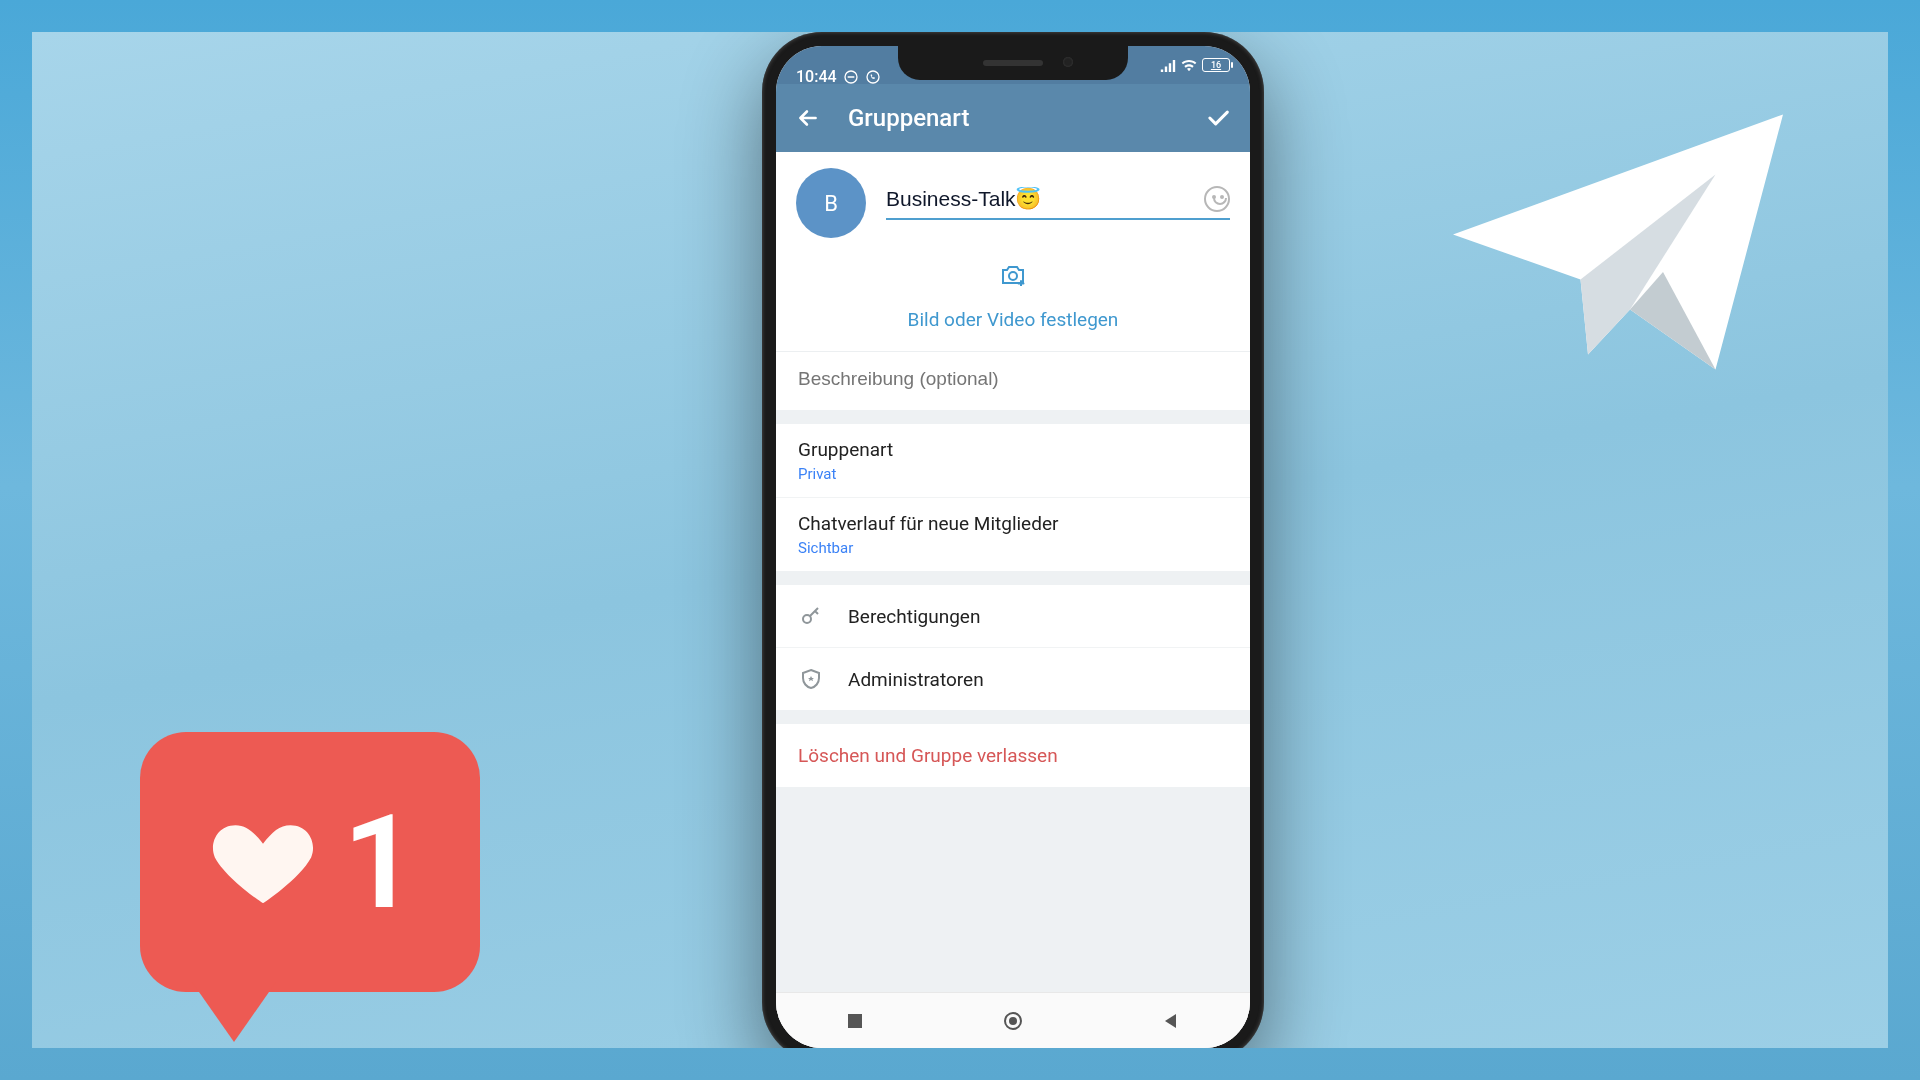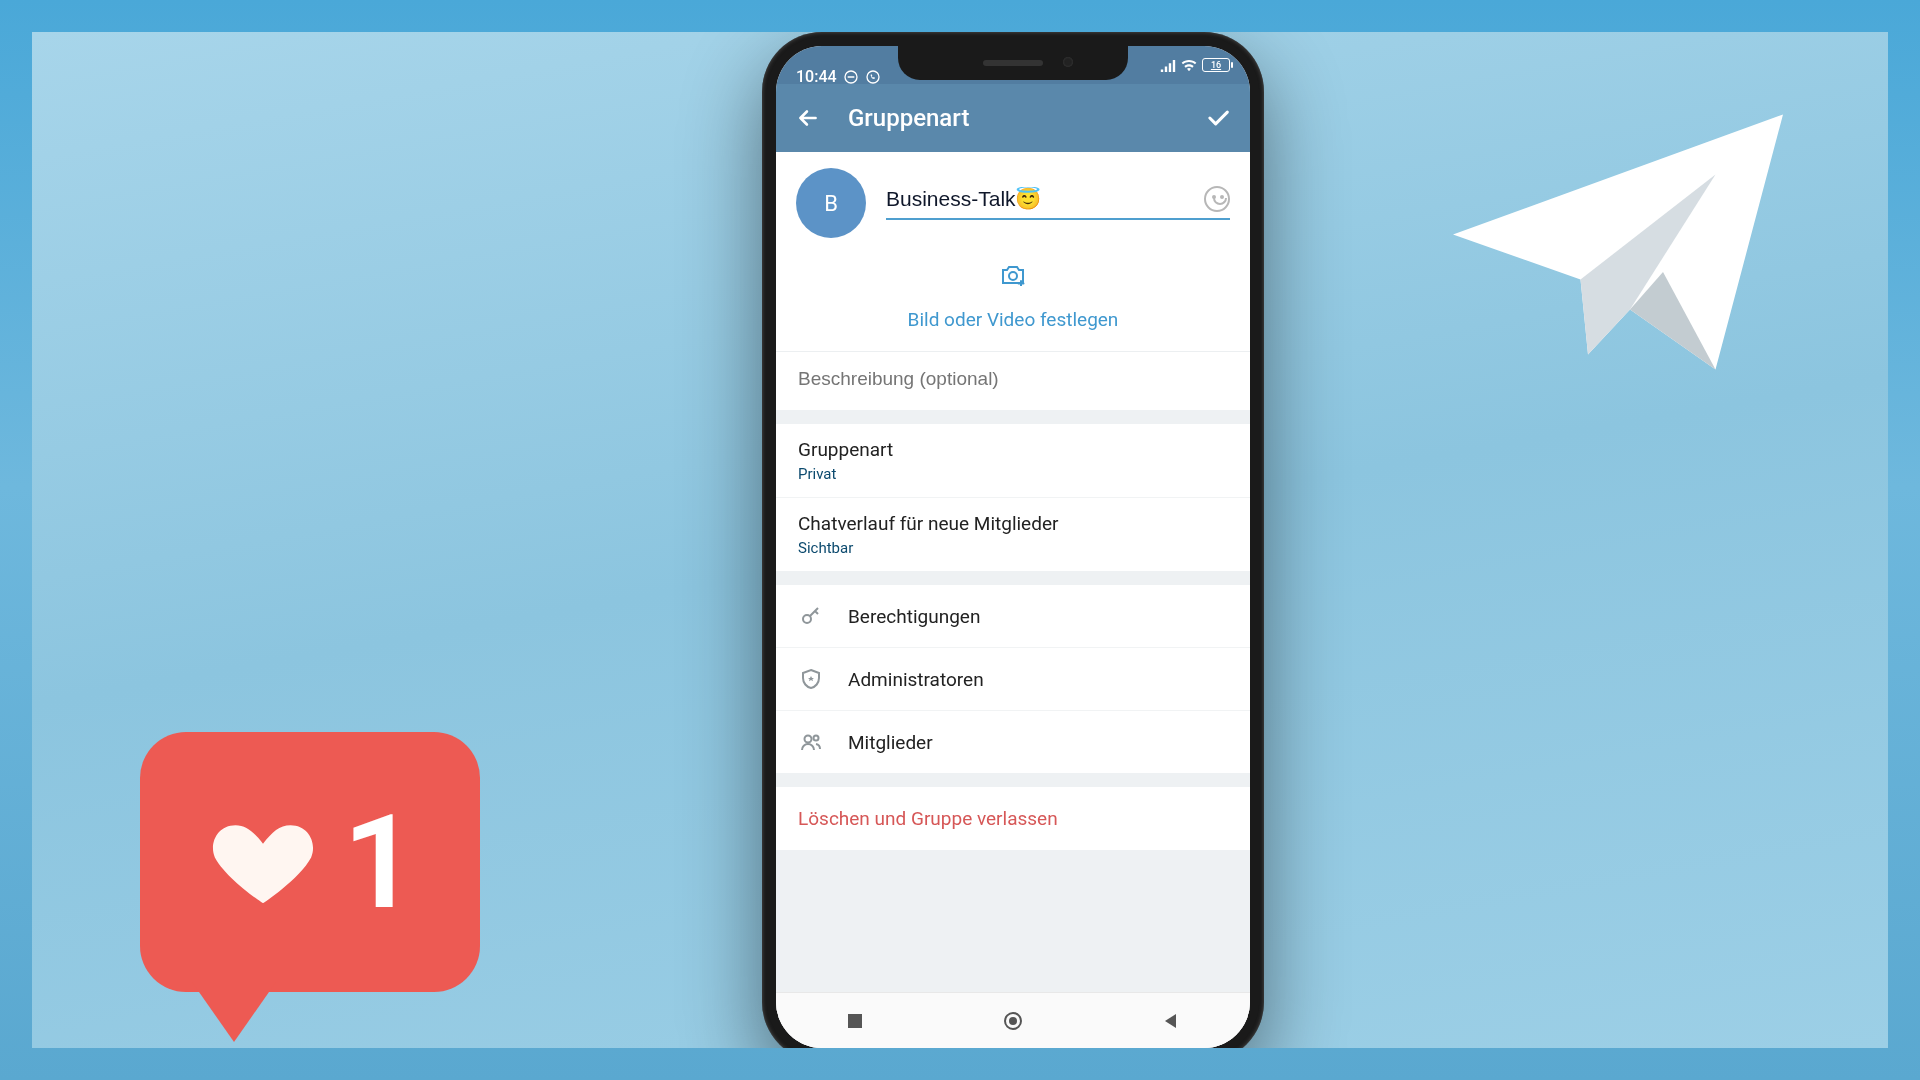--- a/index.html
+++ b/index.html
@@ -148,21 +148,21 @@
 }
 
 .section-gap { height:14px; }
 
 .setting-row {
   padding: 14px 22px;
   border-top:1px solid #f1f3f4; cursor:pointer;
 }
 .setting-row:first-child { border-top:none; }
 .setting-title { font-size:19px; color:#222; }
-.setting-sub { font-size:15px; color:#0c4a6e; margin-top:4px; }
+.setting-sub { font-size:15px; color:#3b82f6; margin-top:4px; }
 
 .icon-row {
   display:flex; align-items:center; gap:24px;
   padding: 18px 22px;
   border-top:1px solid #f1f3f4;
   font-size:19px; color:#222; cursor:pointer;
 }
 .icon-row:first-child { border-top:none; }
 .icon-slot { width:26px; height:26px; color:#8f969a; display:flex; align-items:center; justify-content:center; }
 
@@ -316,31 +316,20 @@
           </div>
           <div class="icon-row">
             <span class="icon-slot">
               <svg viewBox="0 0 24 24" width="24" height="24" fill="none" stroke="currentColor" stroke-width="2">
                   <path d="M12 3l8 3v5c0 5-3.5 9-8 10-4.5-1-8-5-8-10V6l8-3z"></path>
                   <path d="M12 9l1 2h2l-1.6 1.3.6 2-2-1.2-2 1.2.6-2L9 11h2l1-2z" fill="currentColor" stroke="none"></path>
                 </svg>
             </span>
             <span>Administratoren</span>
           </div>
-          <div class="icon-row">
-            <span class="icon-slot">
-              <svg viewBox="0 0 24 24" width="24" height="24" fill="none" stroke="currentColor" stroke-width="2">
-                  <circle cx="9" cy="9" r="3.5"></circle>
-                  <path d="M3 20c0-3.3 2.7-6 6-6s6 2.7 6 6"></path>
-                  <circle cx="17" cy="8" r="2.5"></circle>
-                  <path d="M21 19c0-2.5-1.8-4.5-4-4.9"></path>
-                </svg>
-            </span>
-            <span>Mitglieder</span>
-          </div>
         </div>
 
         <div class="section-gap"></div>
 
         <div class="card">
           <div class="danger-row">
             <span>Löschen und Gruppe verlassen</span>
           </div>
         </div>
 

